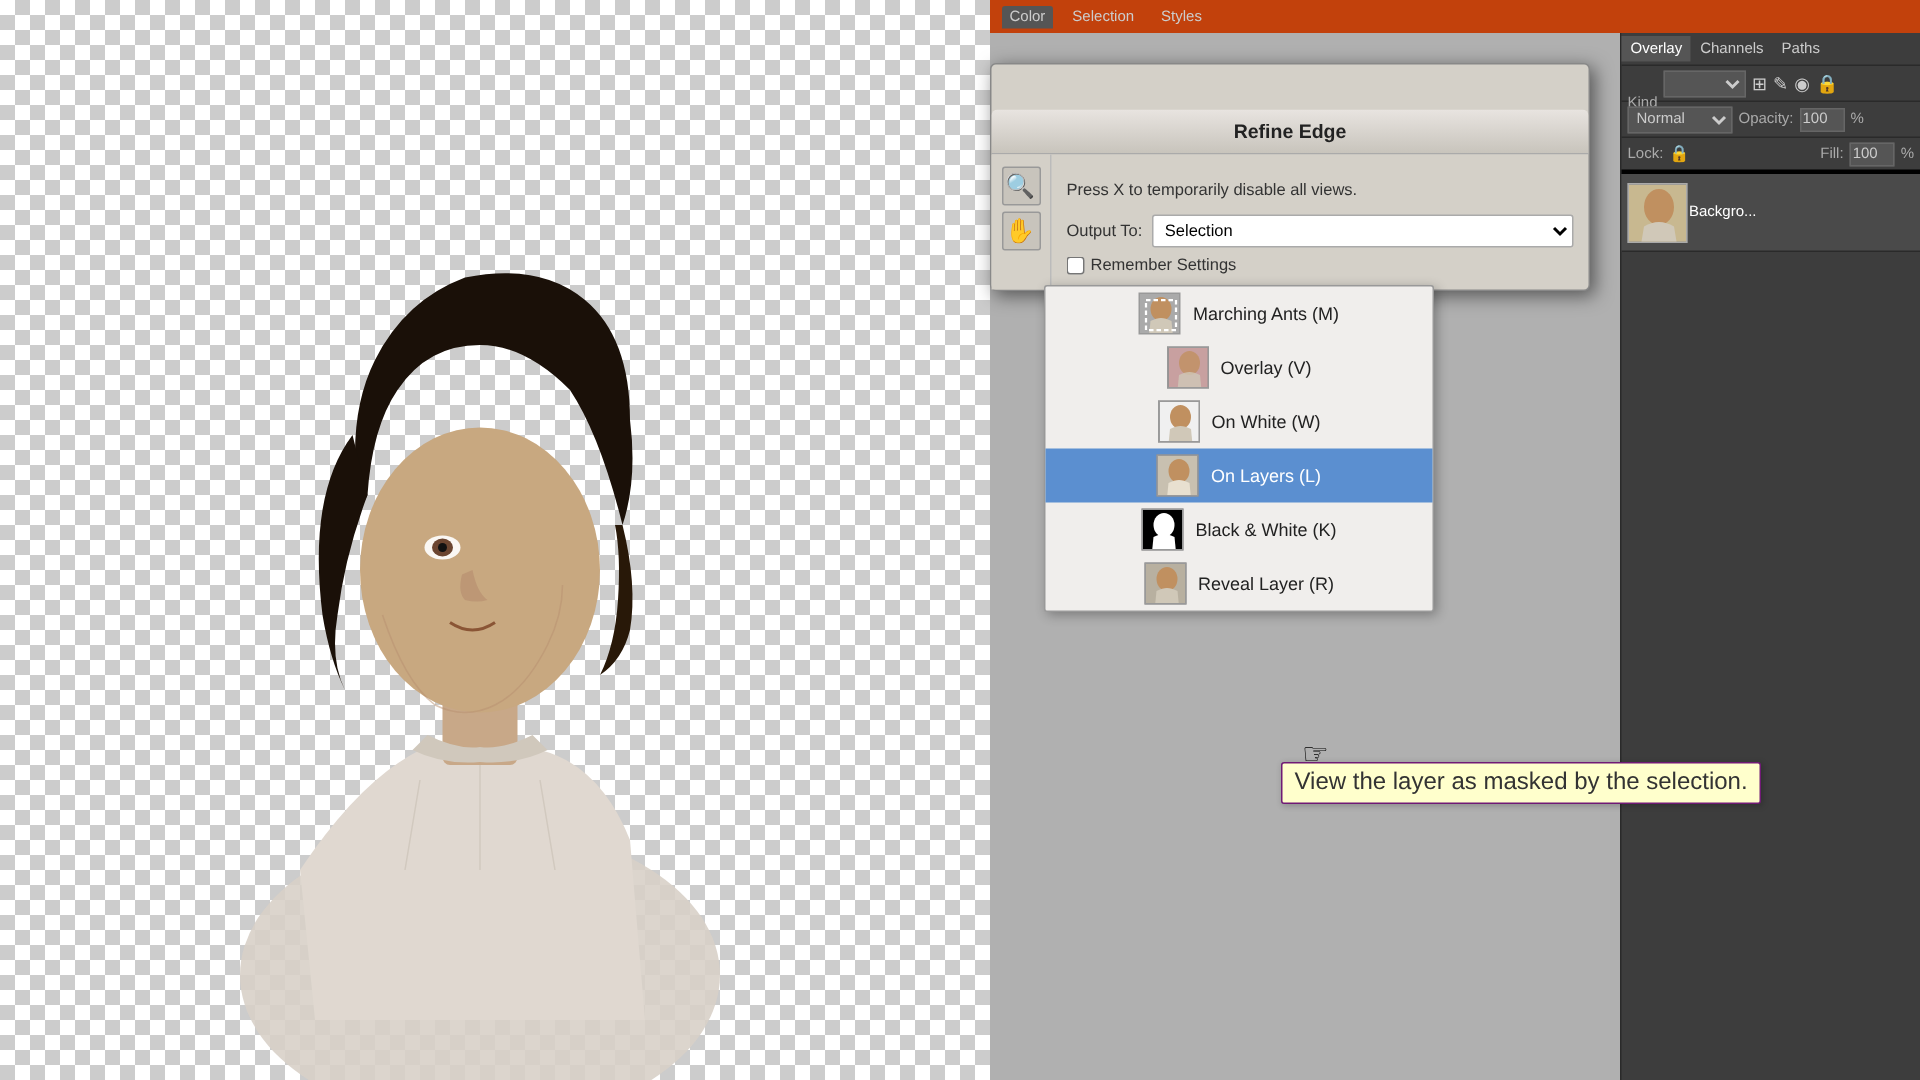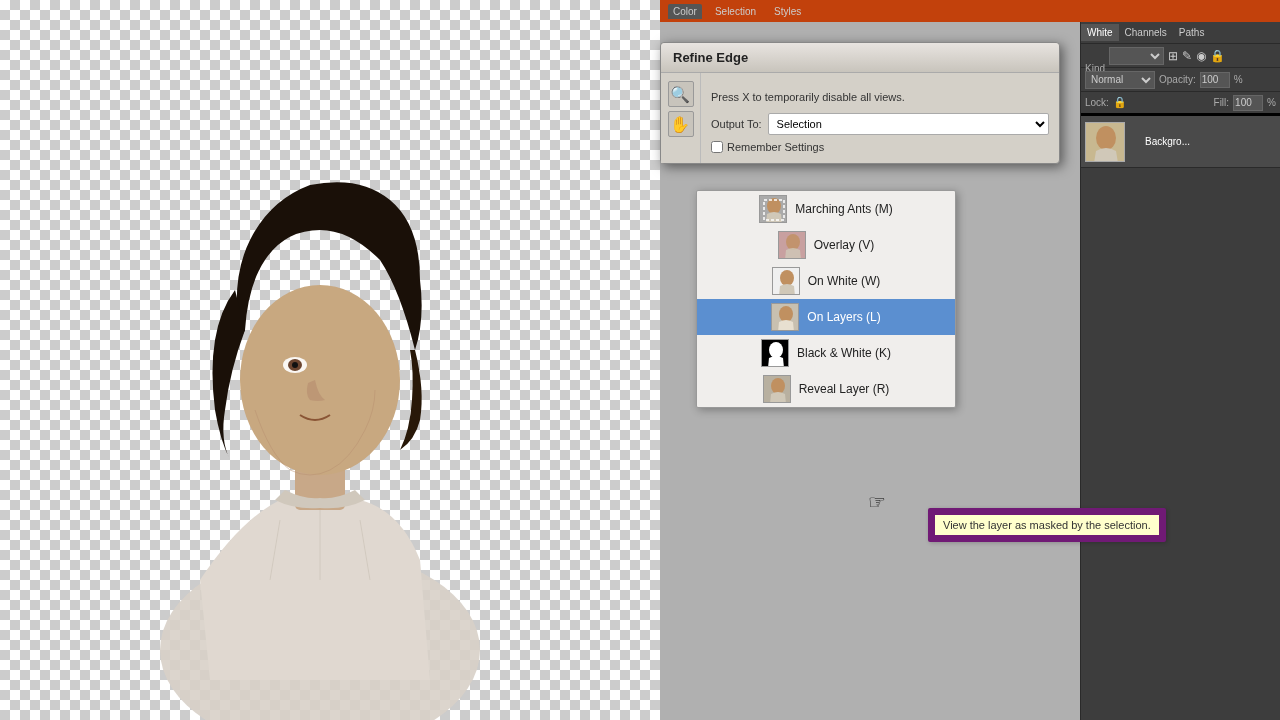--- a/index.html
+++ b/index.html
@@ -58,20 +58,22 @@
       border-radius: 4px 4px 0 0;
       padding: 6px 12px;
       text-align: center;
       font-size: 13px;
       font-weight: bold;
       color: #222;
       border-bottom: 1px solid #aaa;
       height: 30px;
       display: flex;
       align-items: center;
+      justify-content: center;
+      margin-top: 30px;
     }
 
     
     .view-dropdown {
       position: absolute;
       left: 696px;
       top: 190px;
       width: 260px;
       background: #f0eeec;
       border: 1px solid #999;
@@ -108,26 +110,26 @@
     }
 
     .item-label {
       font-size: 12px;
       color: #222;
     }
 
     
     .tooltip {
       position: absolute;
-      left: 928px;
+      left: 854px;
       top: 508px;
       background: #ffffcc;
-      border: 7px solid #701a75;
+      border: 1px solid #701a75;
       padding: 4px 8px;
-      font-size: 11px;
+      font-size: 16px;
       color: #333;
       box-shadow: 1px 1px 4px rgba(0,0,0,0.2);
       border-radius: 2px;
       white-space: nowrap;
       z-index: 300;
     }
 
     .cursor-hand {
       position: absolute;
       left: 868px;
@@ -191,21 +193,21 @@
 
 <div style="position:absolute; right:0; top:0; width:620px; height:22px; background:#c2410c; display:flex; align-items:center; padding:0 8px; gap:8px;">
   <span style="color:#ccc;font-size:10px;padding:2px 5px;background:#555;border-radius:2px 2px 0 0;">Color</span>
   <span style="color:#ccc;font-size:10px;padding:2px 5px;">Selection</span>
   <span style="color:#ccc;font-size:10px;padding:2px 5px;">Styles</span>
 </div>
 
 <div style="position:absolute; right:0; top:22px; width:200px; height:698px; background:#3d3d3d; border-left:1px solid #2a2a2a;">
 
   <div style="display:flex; background:#3d3d3d; border-bottom:1px solid #2a2a2a; height:22px; align-items:center;">
-    <span style="color:#fff;font-size:10px;padding:3px 6px;background:#555;">White</span>
+    <span style="color:#fff;font-size:10px;padding:3px 6px;background:#555;">Overlay</span>
     <span style="color:#ccc;font-size:10px;padding:3px 6px;">Channels</span>
     <span style="color:#ccc;font-size:10px;padding:3px 6px;">Paths</span>
   </div>
 
   <div style="display:flex; align-items:center; padding:3px 4px; border-bottom:1px solid #2a2a2a; height:24px; gap:4px;">
     <span style="color:#aaa;font-size:10px;margin-top:26px;">Kind</span>
     <select style="background:#555;color:#ccc;border:1px solid #666;font-size:10px;padding:1px;width:55px;height:18px;"></select>
     <span style="color:#ccc;font-size:12px;">⊞</span>
     <span style="color:#ccc;font-size:12px;">✎</span>
     <span style="color:#ccc;font-size:12px;">◉</span>
@@ -220,21 +222,21 @@
   </div>
 
   <div style="display:flex; align-items:center; padding:3px 4px; border-bottom:3px solid #000000; height:24px; gap:4px;">
     <span style="color:#aaa;font-size:10px;">Lock:</span>
     <span style="color:#ccc;font-size:11px;">🔒</span>
     <span style="color:#aaa;font-size:10px;margin-left:auto;">Fill:</span>
     <input type="text" value="100" style="width: 30px; height: 16px; background: rgb(85, 85, 85); border: 1px solid rgb(102, 102, 102); color: rgb(204, 204, 204); font-size: 10px; padding: 1px;">
     <span style="color:#aaa;font-size:10px;">%</span>
   </div>
 
-  <div style="display:flex; align-items:center; padding:4px; background:#4a4a4a; border-bottom:1px solid #2a2a2a; height:52px; gap:20px;">
+  <div style="display:flex; align-items:center; padding:4px; background:#4a4a4a; border-bottom:1px solid #2a2a2a; height:52px; gap:1px;">
     <div style="width:40px;height:40px;background:#888;border:1px solid #aaa;flex-shrink:0;overflow:hidden;">
       <svg viewBox="0 0 40 40" width="40" height="40">
         <rect width="40" height="40" fill="#c8b890"></rect>
         <ellipse cx="20" cy="15" rx="10" ry="12" fill="#c09060"></ellipse>
         <path d="M10 28 Q15 25 20 25 Q25 25 30 28 L32 40 L8 40 Z" fill="#d0c8b8"></path>
       </svg>
     </div>
     <span style="color:#fff;font-size:10px;flex:1;">Backgro...</span>
   </div>
 </div>

